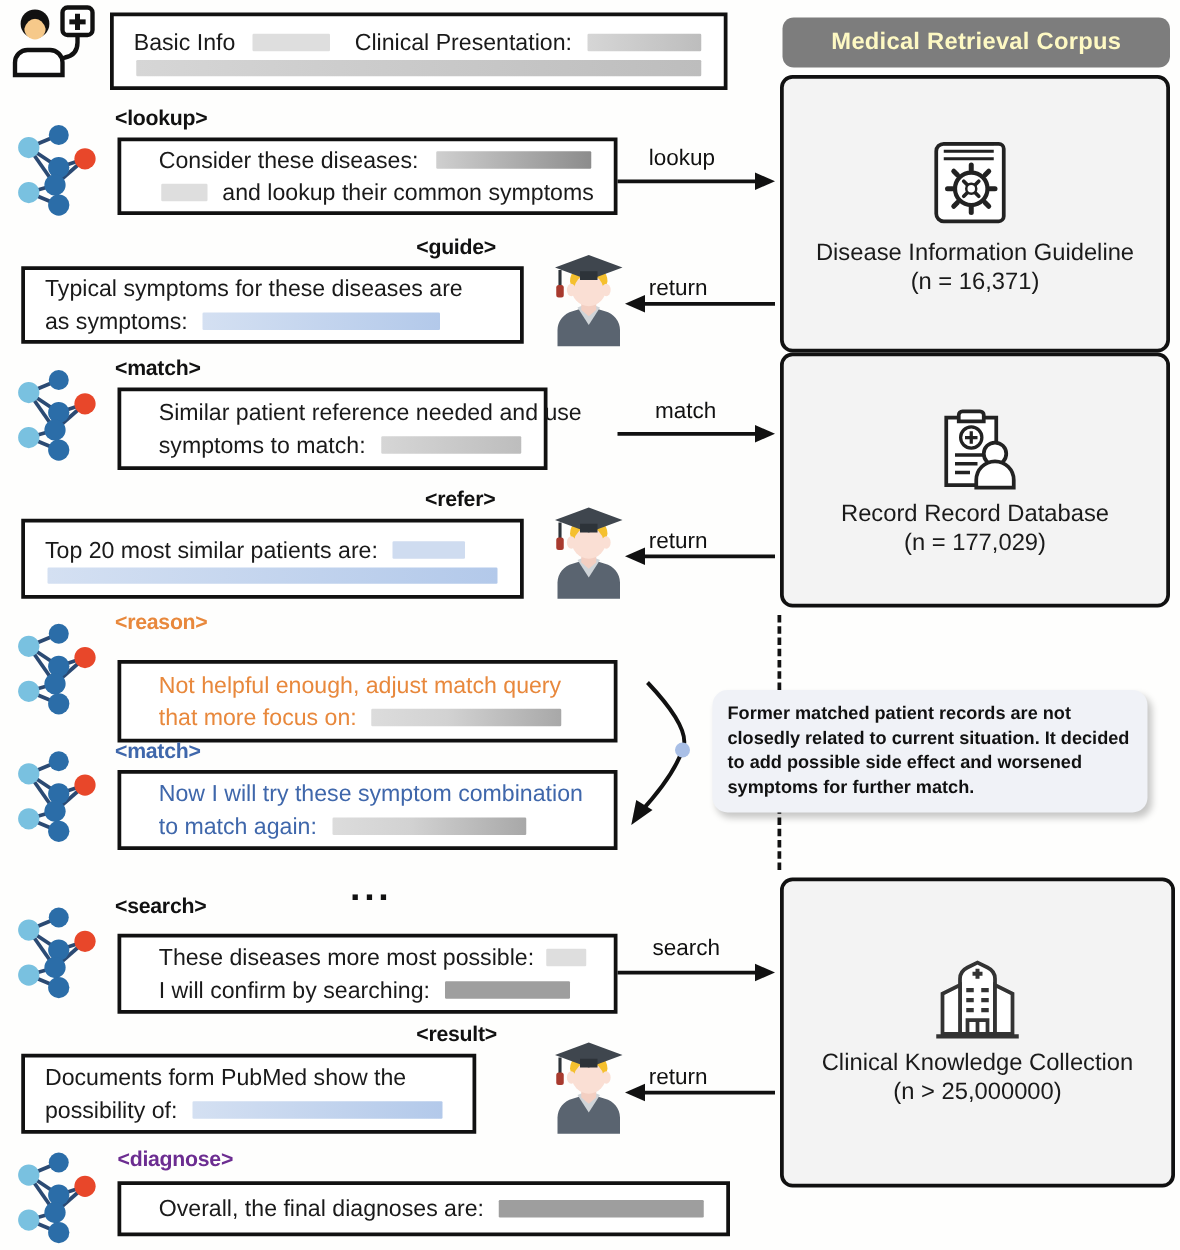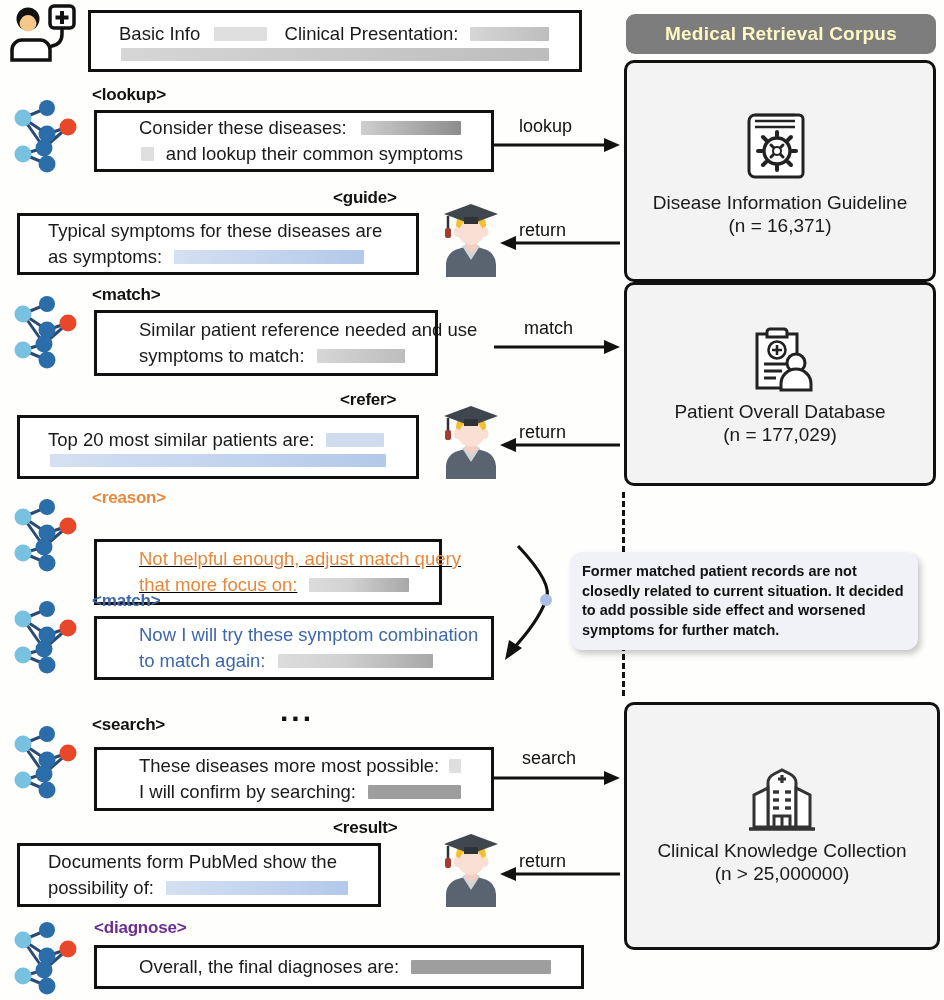--- a/index.html
+++ b/index.html
@@ -17,21 +17,21 @@
   }
 
   
   .msgbox {
     position: absolute;
     background: #ffffff;
     border: 3px solid #111111;
     display: flex;
     flex-direction: column;
     justify-content: center;
-    padding: 6px 28px;
+    padding: 6px 16px;
   }
   .line {
     display: flex;
     align-items: center;
     white-space: nowrap;
     font-size: 18.5px;
     color: #1a1a1a;
     line-height: 1.42;
   }
   .line.indent { padding-left: 14px; }
@@ -330,21 +330,21 @@
       <circle cx="17" cy="22" r="8.5" fill="#79c1e0"></circle>
         <circle cx="41" cy="12" r="8" fill="#2b6da8"></circle>
       <circle cx="41" cy="38" r="8.5" fill="#2b6da8"></circle>
         <circle cx="62" cy="31" r="8.5" fill="#e8472a"></circle>
       <circle cx="38" cy="52" r="8.5" fill="#2b6da8"></circle>
         <circle cx="17" cy="58" r="8.5" fill="#79c1e0"></circle>
       <circle cx="41" cy="68" r="8.5" fill="#2b6da8"></circle>
     </svg>
   </div>
   <div class="tag orange" style="left:92px; top:488px;">&lt;reason&gt;</div>
-  <div class="msgbox" style="left:94px; top:539px; width:348px; height:66px;text-decoration:underline;">
+  <div class="msgbox" style="left:94px; top:528px; width:400px; height:66px;">
     <div class="line indent" style="color:#e8883c;">
       <span>Not helpful enough, adjust match query</span>
     </div>
     <div class="line indent" style="color:#e8883c;">
       <span>that more focus on:</span>
       <span class="bar fade" style="width:152px; margin-left:12px;"></span>
     </div>
   </div>
 
   <div class="iconwrap" style="left:6px; top:597px; width:78px; height:80px;">
@@ -524,21 +524,21 @@
       <svg width="78" height="72" viewBox="0 0 78 72">
         <path d="M16 12 h40 v54 h-40 z" fill="#fff" stroke="#222" stroke-width="3"></path>
         <path d="M29 7 h14 a3 3 0 0 1 3 3 v5 h-20 v-5 a3 3 0 0 1 3 -3 z" fill="#fff" stroke="#222" stroke-width="3"></path>
         <circle cx="36" cy="28" r="8.5" fill="none" stroke="#222" stroke-width="2.6"></circle>
         <path d="M36 23 v10 M31 28 h10" stroke="#222" stroke-width="2.6"></path>
         <path d="M23 42 h24 M23 49 h18 M23 56 h12" stroke="#222" stroke-width="2.8"></path>
         <circle cx="55" cy="41" r="9" fill="#fff" stroke="#222" stroke-width="3"></circle>
         <path d="M40 68 v-6 a15 15 0 0 1 30 0 v6 z" fill="#fff" stroke="#222" stroke-width="3"></path>
       </svg>
     </div>
-    <div class="corpus-label" style="margin-top:6px;">Patient Overall Database</div>
+    <div class="corpus-label" style="margin-top:6px;">Record Record Database</div>
     <div class="corpus-count">(n = 177,029)</div>
   </div>
 
   <div class="corpus-panel" style="left:624px; top:702px; width:316px; height:248px;">
     <div class="iconwrap" style="position:relative; width:82px; height:66px;">
       <svg width="82" height="66" viewBox="0 0 82 66">
         <path d="M27 60 v-44 q0 -6 6 -9 l8 -4 l8 4 q6 3 6 9 v44 z" fill="#fff" stroke="#333" stroke-width="3"></path>
         <path d="M13 60 v-32 l14 -7 v39 z" fill="#fff" stroke="#333" stroke-width="3"></path>
         <path d="M69 60 v-32 l-14 -7 v39 z" fill="#fff" stroke="#333" stroke-width="3"></path>
         <path d="M41 8 v8 M37 12 h8" stroke="#333" stroke-width="3.2"></path>

